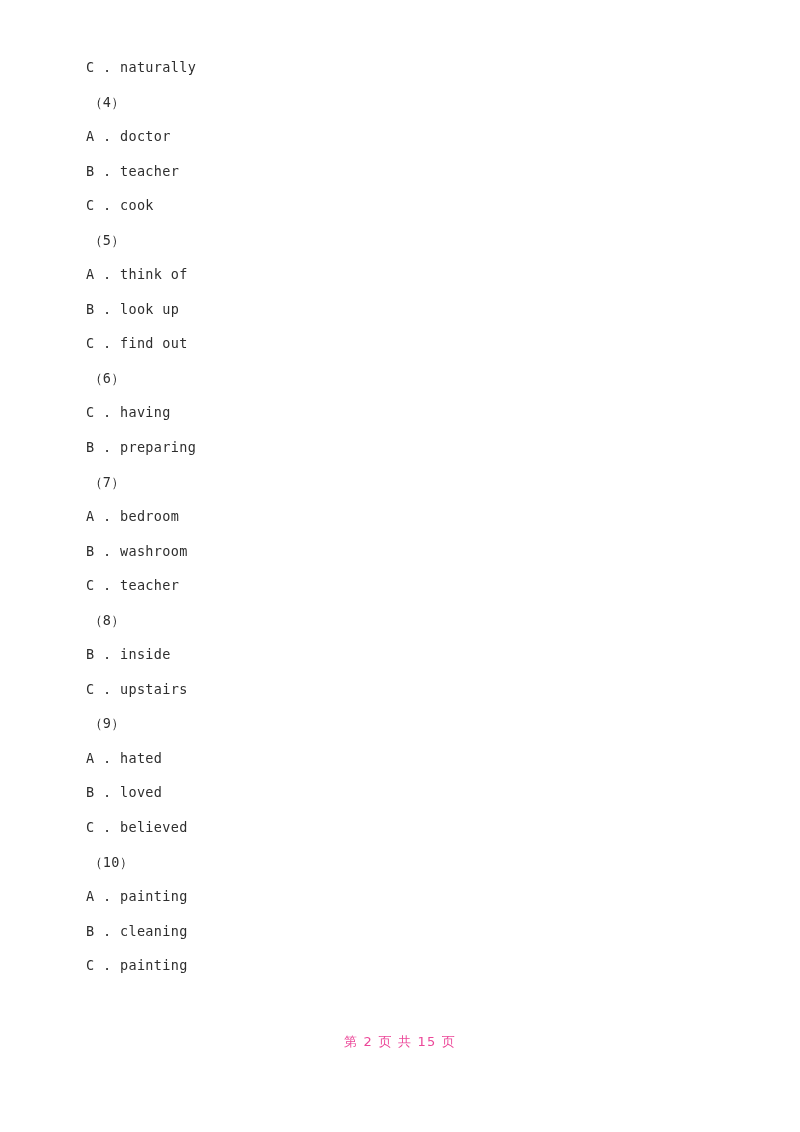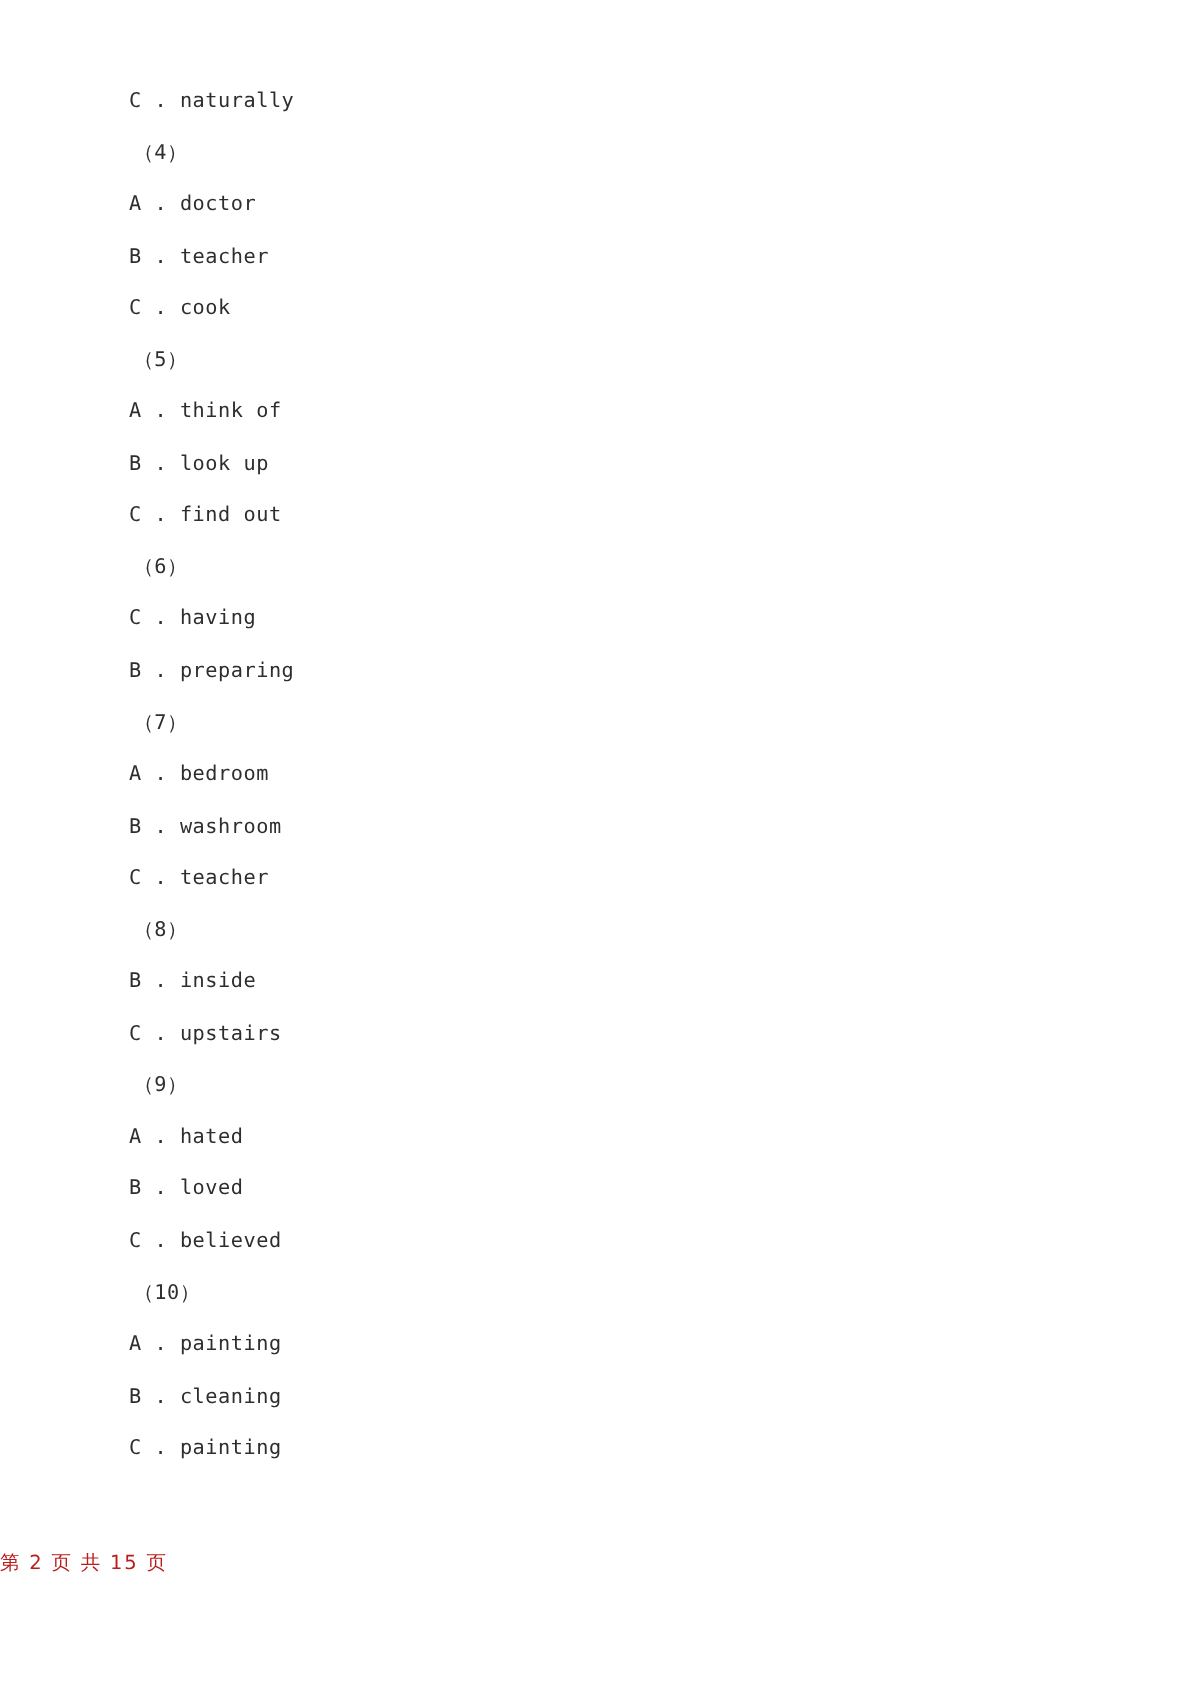--- a/index.html
+++ b/index.html
@@ -56,24 +56,24 @@
   .opt-text {
     display: inline-block;
   }
 
   
   .footer {
     position: absolute;
     left: 0;
     top: 1033px;
     width: 800px;
-    text-align: left;
+    text-align: center;
     font-family: "DejaVu Sans", "Liberation Sans", sans-serif;
     font-size: 13px;
-    color: #b91c1c;
+    color: #ec4899;
     letter-spacing: 1.2px;
     white-space: pre;
   }
 </style>
 </head>
 <body>
 
 <div class="page">
 
   <div class="content">

